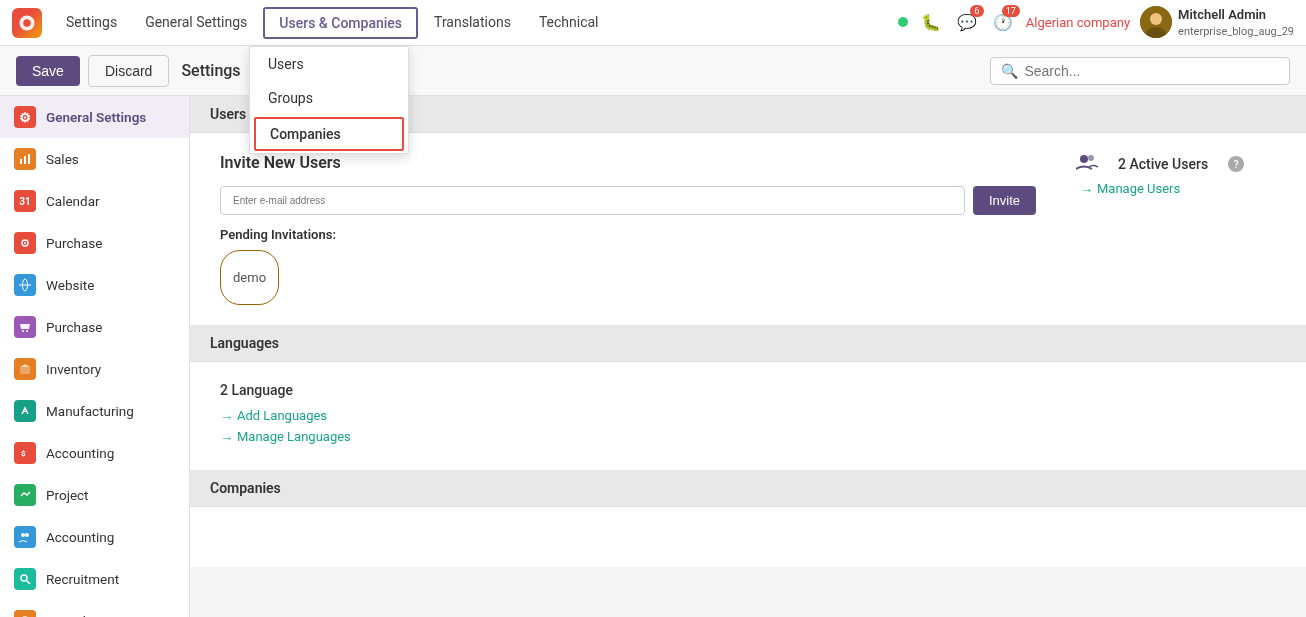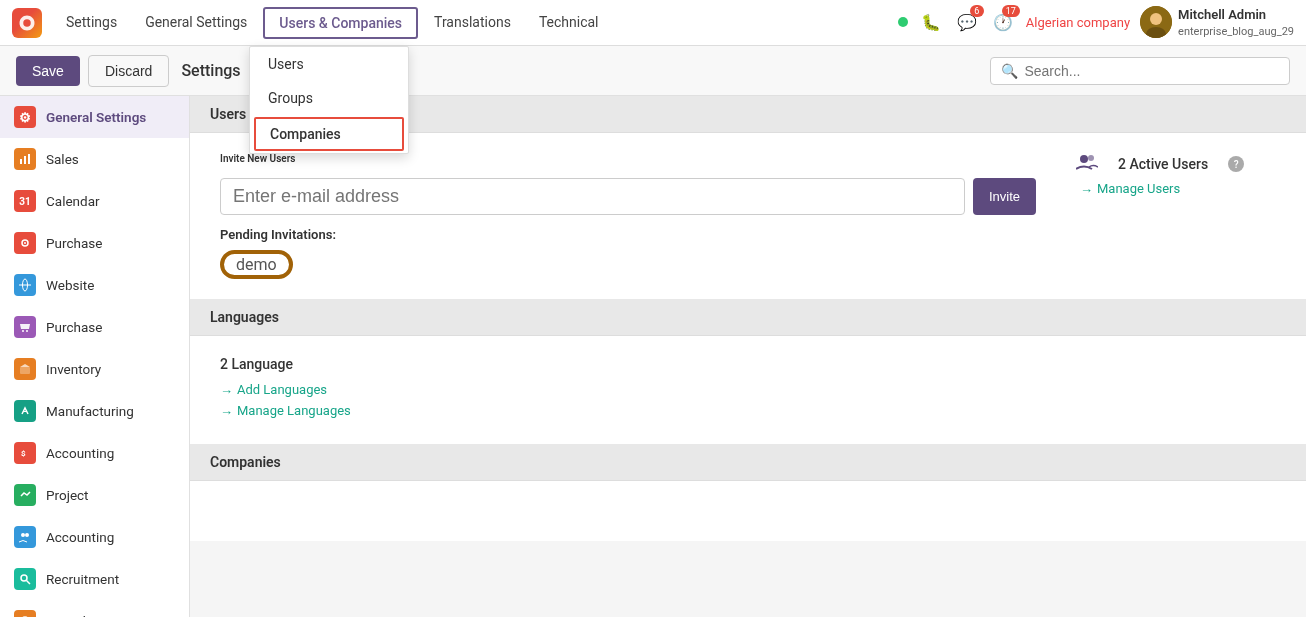--- a/index.html
+++ b/index.html
@@ -241,51 +241,51 @@
     }
 
     
     .invite-section {
       display: flex;
       gap: 40px;
       padding: 20px 30px;
       background: #fff;
     }
     .invite-left { flex: 1; }
-    .invite-title { font-weight: 600; font-size: 10px; margin-bottom: 14px; }
+    .invite-title { font-weight: 600; font-size: 16px; margin-bottom: 14px; }
     .invite-row {
       display: flex;
       gap: 8px;
       margin-bottom: 12px;
     }
     .invite-input {
       border: 1px solid #ccc;
       border-radius: 4px;
       padding: 7px 12px;
-      font-size: 18px;
+      font-size: 10px;
       flex: 1;
       color: #999;
     }
     .btn-invite {
       background: #5d4a7e;
       color: #fff;
       border: none;
       border-radius: 4px;
       padding: 7px 16px;
       font-size: 13px;
       cursor: pointer;
       font-weight: 500;
     }
     .pending-label { font-weight: 600; font-size: 13px; margin-bottom: 8px; }
     .pending-tag {
       display: inline-block;
-      border: 4px solid #a16207;
+      border: 1px solid #a16207;
       border-radius: 20px;
-      padding: 1px 12px;
-      font-size: 16px;
+      padding: 19px 12px;
+      font-size: 13px;
       color: #555;
     }
     .invite-right {
       display: flex;
       flex-direction: column;
       gap: 6px;
       min-width: 200px;
     }
     .active-users-row {
       display: flex;

